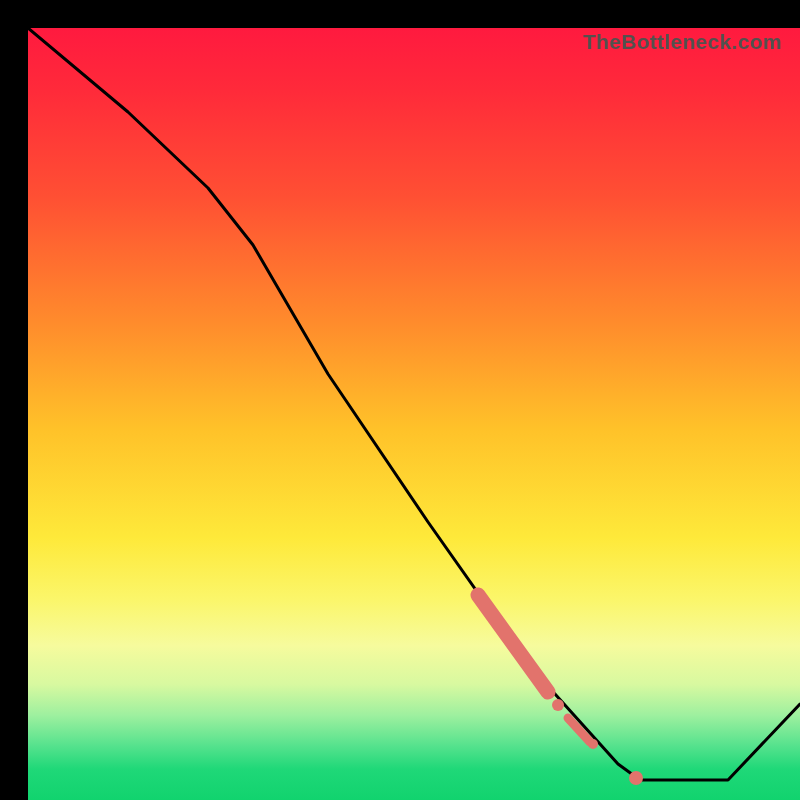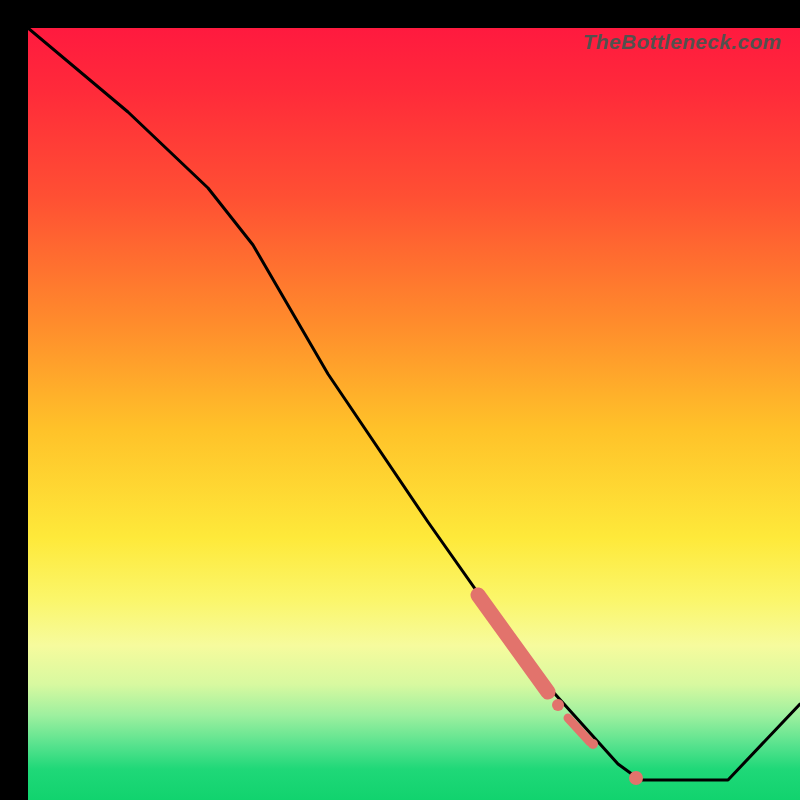--- a/index.html
+++ b/index.html
@@ -44,21 +44,20 @@
   }
   .watermark {
     position: absolute;
     top: 2px;
     right: 18px;
     font-family: Arial, Helvetica, sans-serif;
     font-size: 21px;
     font-weight: 600;
     color: #52514e;
     letter-spacing: 0.3px;
-    font-style: italic;
   }
   svg {
     position: absolute;
     left: 0;
     top: 0;
   }
 </style>
 </head>
 <body>
 

